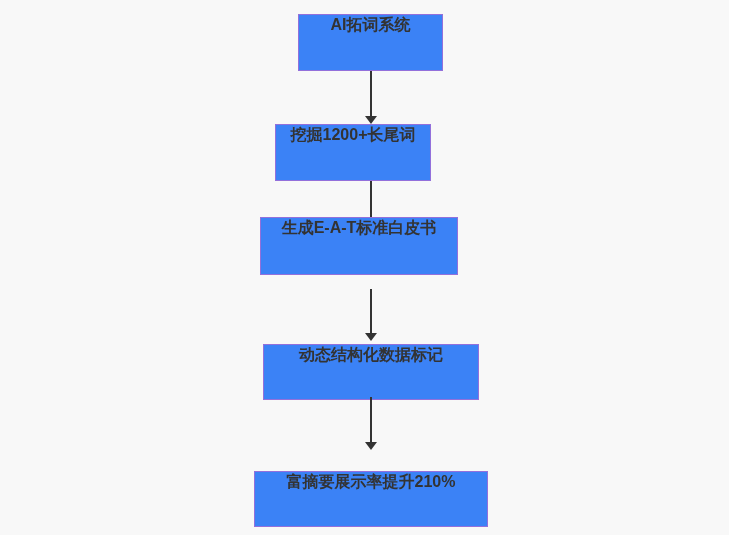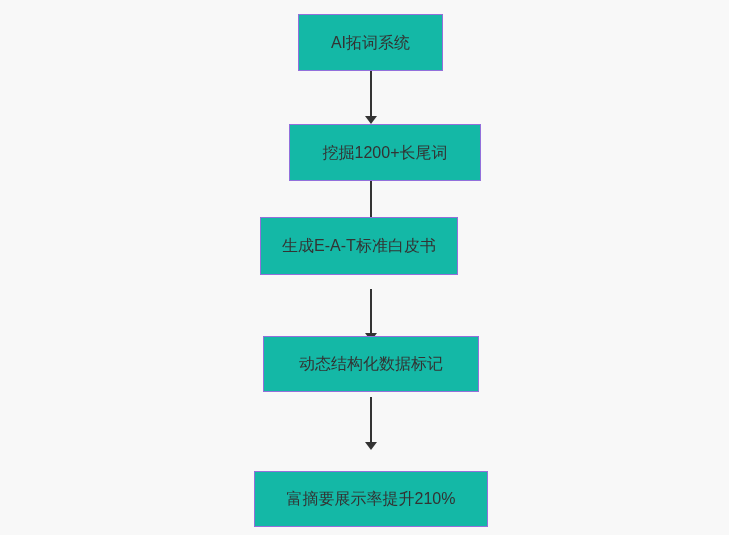--- a/index.html
+++ b/index.html
@@ -9,35 +9,35 @@
   }
   .canvas {
     position: relative;
     width: 729px;
     height: 535px;
     background: #f8f8f8;
     overflow: hidden;
   }
   .flow-node {
     position: absolute;
-    background: #14b8a6;
+    background: #3b82f6;
     border: 1px solid #9370DB;
     color: #333333;
     font-size: 16px;
     display: flex;
-    align-items: center;
     justify-content: center;
     text-align: center;
     box-sizing: border-box;
     line-height: 1.2;
+    font-weight: bold;
   }
   .node-1 { left: 298px; top: 14px;  width: 145px; height: 57px; }
-  .node-2 { left: 289px; top: 124px; width: 192px; height: 57px; }
+  .node-2 { left: 275px; top: 124px; width: 156px; height: 57px; }
   .node-3 { left: 260px; top: 217px; width: 198px; height: 58px; }
-  .node-4 { left: 263px; top: 336px; width: 216px; height: 56px; }
+  .node-4 { left: 263px; top: 344px; width: 216px; height: 56px; }
   .node-5 { left: 254px; top: 471px; width: 234px; height: 56px; }
   .arrow {
     position: absolute;
     left: 364px;
     width: 14px;
     display: flex;
     flex-direction: column;
     align-items: center;
   }
   .arrow-1 { top: 71px;  height: 53px; }

